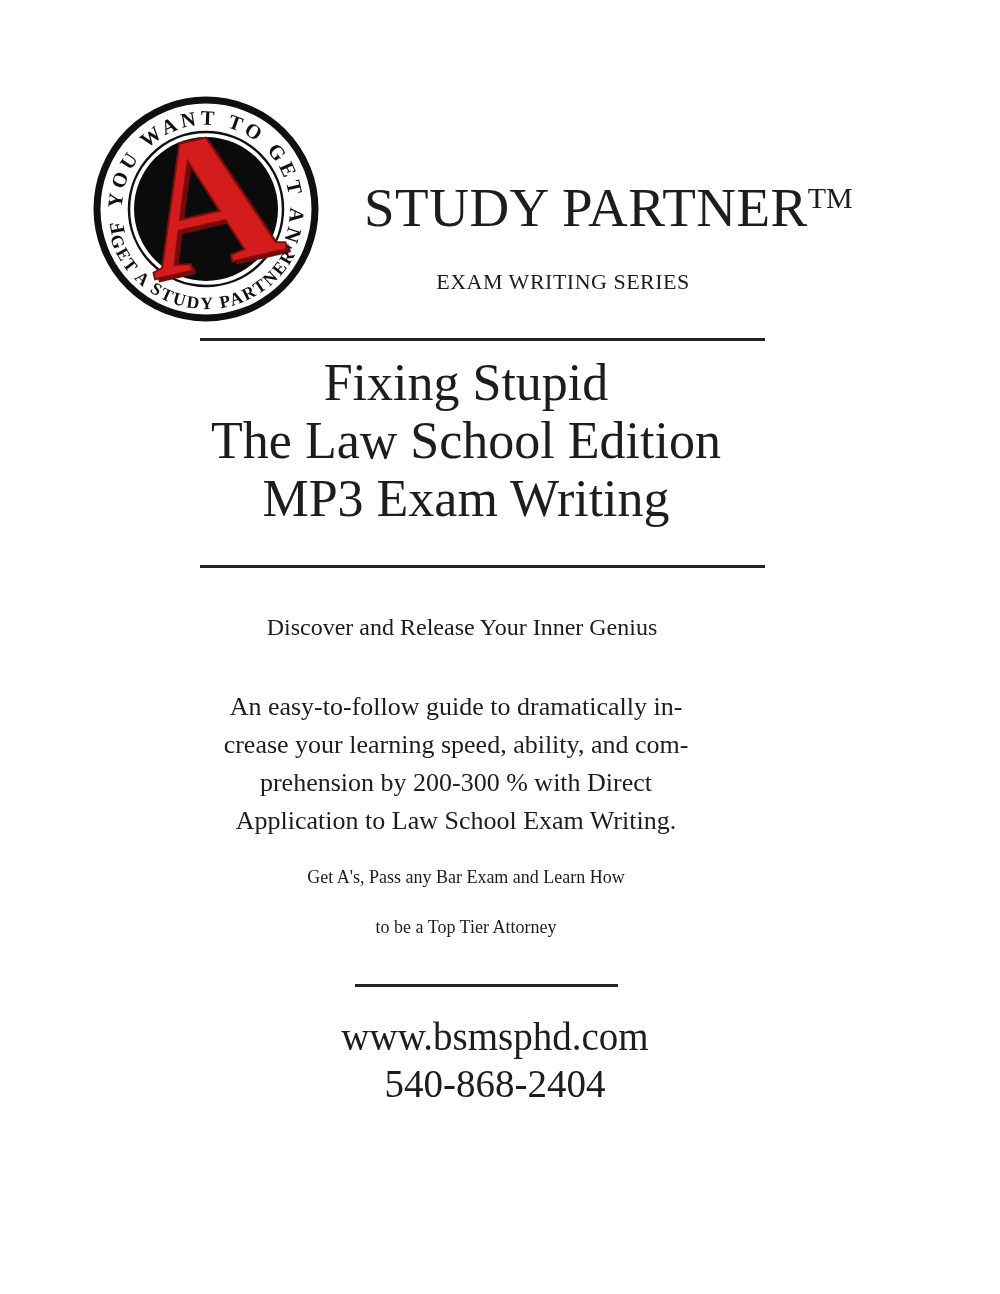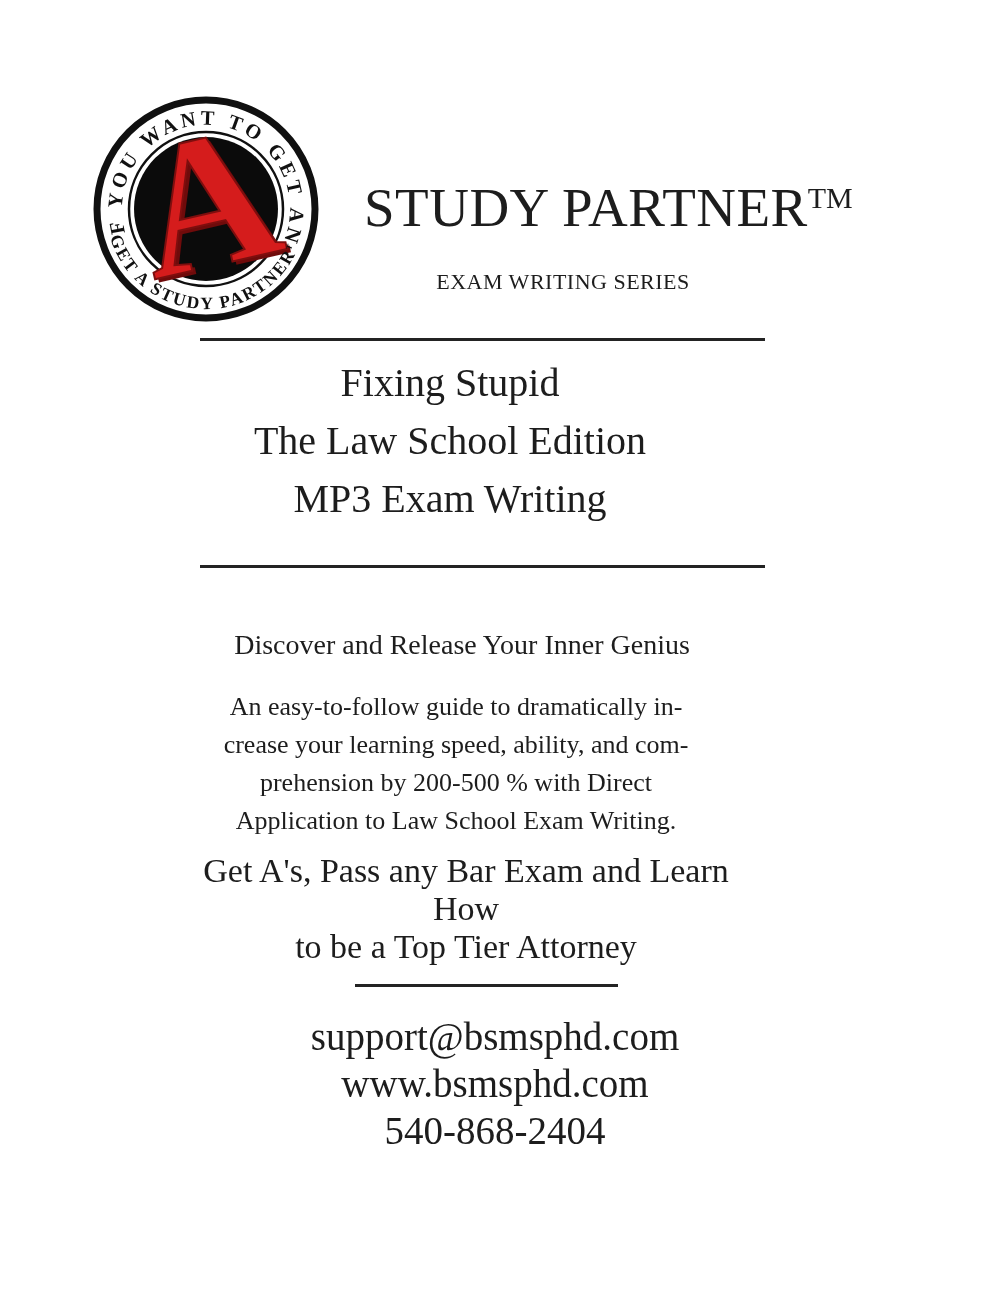--- a/index.html
+++ b/index.html
@@ -22,30 +22,30 @@
   #series{left:338px;top:228px;width:450px;font-size:22px;line-height:26px;
           text-align:center;letter-spacing:.5px;margin-top:41px;}
 
   
   .rule{background:#232323;height:3px;}
   #rule1{left:200px;top:338px;width:565px;}
   #rule2{left:200px;top:565px;width:565px;}
   #rule3{left:355px;top:984px;width:263px;}
 
   
-  #title{left:167px;top:354px;width:566px;font-size:40px;line-height:58px;}
+  #title{left:183px;top:354px;width:566px;font-size:52px;line-height:58px;}
 
   
-  #tagline{left:179px;top:630px;width:566px;font-size:28px;line-height:30px;font-family:Liberation Serif, serif;}
+  #tagline{left:179px;top:612px;width:566px;font-size:24px;line-height:30px;font-family:Liberation Serif, serif;}
 
   
   #description{left:173px;top:688px;width:566px;font-size:26px;line-height:38px;}
 
   
-  #promise{left:183px;top:852px;width:566px;font-size:34px;line-height:38px;}
+  #promise{left:183px;top:852px;width:566px;font-size:18px;line-height:50px;}
 
   
   #contact{left:212px;top:1013px;width:566px;font-size:39px;line-height:47px;}
 </style>
 </head>
 <body>
 
 <div class="abs" id="logo">
   <svg width="226" height="226" viewBox="0 0 226 226">
     <defs>
@@ -80,23 +80,22 @@
 <div class="abs rule" id="rule3"></div>
 
 <div class="abs center pre" id="title">Fixing Stupid
 The Law School Edition
 MP3 Exam Writing</div>
 
 <div class="abs center" id="tagline">Discover and Release Your Inner Genius</div>
 
 <div class="abs center pre" id="description">An easy-to-follow guide to dramatically in-
 crease your learning speed, ability, and com-
-prehension by 200-500 % with Direct
+prehension by 200-300 % with Direct
 Application to Law School Exam Writing.</div>
 
 <div class="abs center pre" id="promise">Get A's, Pass any Bar Exam and Learn How
 to be a Top Tier Attorney</div>
 
 <div class="abs center" id="contact">
-  <div>support@bsmsphd.com</div>
   <div>www.bsmsphd.com</div>
   <div>540-868-2404</div>
 </div>
 
 </body></html>

